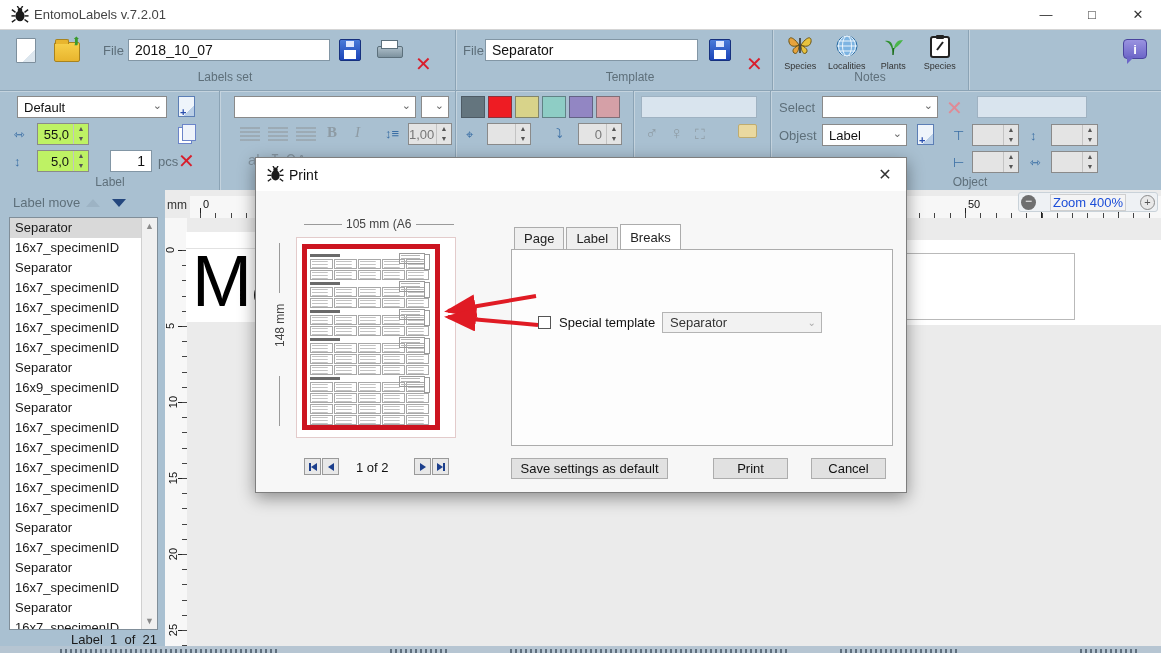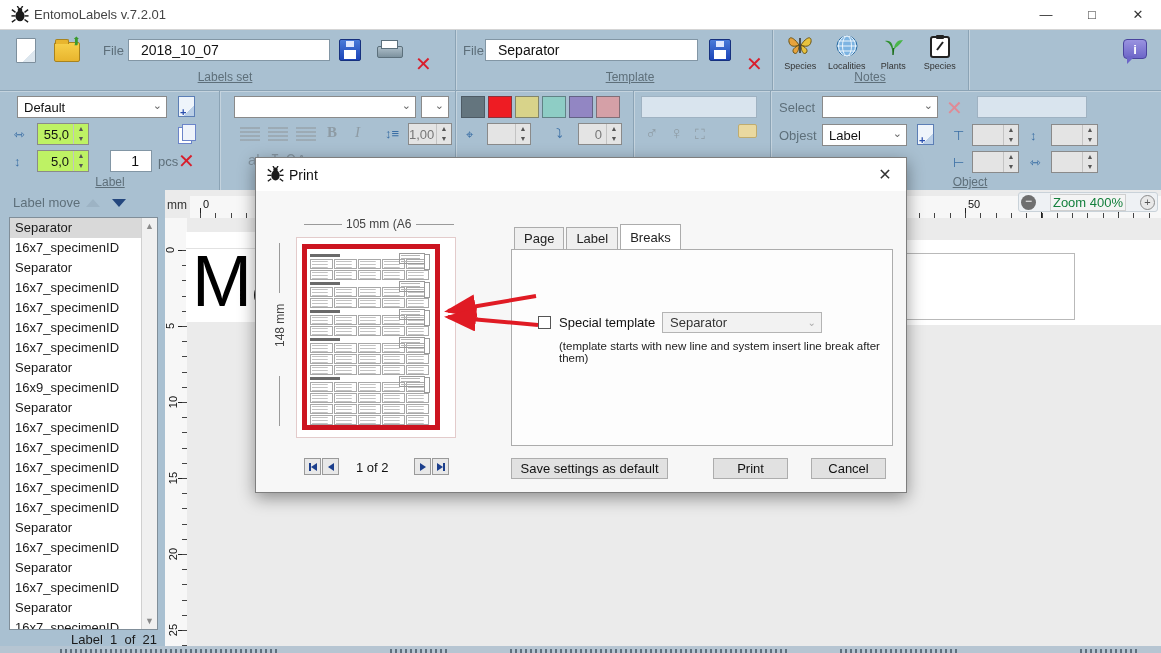--- a/index.html
+++ b/index.html
@@ -8,23 +8,23 @@
   .app { position:relative; width:1161px; height:653px; background:#a9c0d1; overflow:hidden; }
   .abs { position:absolute; }
 
   
   .titlebar { position:absolute; left:0; top:0; width:1161px; height:30px; background:#ffffff; border-bottom:1px solid #d5d5d5; }
   .titlebar .ttl { position:absolute; left:34px; top:7px; font-size:13px; color:#444; }
   .capbtn { position:absolute; top:0; width:46px; height:30px; text-align:center; line-height:30px; color:#333; font-size:13px; }
 
   
   .vdiv { position:absolute; width:1px; background:#8ba3b5; box-shadow:1px 0 0 #c4d3de; }
-  .caption { position:absolute; font-size:12px; color:#5e6f7a; text-align:center;text-decoration:underline; }
+  .caption { position:absolute; font-size:12px; color:#5e6f7a; text-align:center; }
   .lbl { font-size:13px; color:#5e6f7a; }
-  .tb-input { position:absolute; background:#fff; border:1px solid #8296a5; font-size:14px; padding:0 12px; color:#111; }
+  .tb-input { position:absolute; background:#fff; border:1px solid #8296a5; font-size:14px; padding:0 6px; color:#111; }
   .dd { position:absolute; background:#fff; border:1px solid #8a8a8a; font-size:13px; color:#111; display:flex; align-items:center; padding-left:6px; }
   .dd .chev { position:absolute; right:4px; top:50%; transform:translateY(-58%); color:#666; font-size:11px; }
   .spin { position:absolute; border:1px solid #8a8a8a; background:#bef264; font-size:13px; color:#111; }
   .spin .val { position:absolute; left:0; top:0; right:16px; bottom:0; text-align:right; padding:3px 3px 0 0; }
   .spin .arr { position:absolute; right:0; top:0; width:15px; height:100%; border-left:1px solid #c3c3c3; display:flex; flex-direction:column; }
   .spin .arr span { flex:1; text-align:center; font-size:7px; color:#555; line-height:10px; }
   .spin.dis { background:#e4e4e4; } .spin.dis .val { color:#777; }
   .redx { color:#d81e2c; font-weight:bold; font-size:20px; line-height:20px; }
   .pinkx { color:#e08a95; font-weight:bold; font-size:20px; line-height:20px; }
   .icon-btn { display:flex; align-items:center; justify-content:center; }
@@ -72,21 +72,21 @@
             background-image:repeating-linear-gradient(#444 0 1px,transparent 1px 15.2px),repeating-linear-gradient(#222 0 1px,transparent 1px 76px);
             background-size:5px 100%,9px 100%; background-position:100% 32px,100% 32px; background-repeat:no-repeat; }
   .rnum { position:absolute; font-size:11px; color:#111; }
   .vnum { transform:rotate(-90deg); transform-origin:center; }
   .corner { position:absolute; left:2px; top:8px; font-size:12px; color:#333; }
   .labelband { position:absolute; background:#fff; }
   .bigtext { position:absolute; font-size:72px; color:#000; letter-spacing:-1px; }
   .zoomctl { position:absolute; right:3px; top:2px; width:140px; height:20px; background:#eef1f4; border:1px solid #c9d2d9; border-radius:3px; display:flex; align-items:center; }
   .zc-minus { width:15px; height:15px; margin-left:2px; border-radius:50%; background:#6f6f6f; color:#fff; font-size:12px; line-height:13px; text-align:center; }
   .zc-plus  { width:15px; height:15px; margin-right:2px; border-radius:50%; background:#e9e9e9; border:1px solid #8a8a8a; color:#555; font-size:11px; line-height:12px; text-align:center; }
-  .zc-label { flex:1; text-align:center; background:#f4f4f4; border:1px solid #cfcfcf; margin:0 14px; height:17px; line-height:16px; font-size:13px; color:#15803d; }
+  .zc-label { flex:1; text-align:center; background:#f4f4f4; border:1px solid #cfcfcf; margin:0 14px; height:17px; line-height:16px; font-size:13px; color:#1d4ed8; }
 
   
   .dialog { position:absolute; left:255px; top:157px; width:652px; height:336px; background:#f7f7f7; border:1px solid #7e7e7e; box-shadow:0 5px 16px rgba(0,0,0,.4); }
   .dlg-title { position:absolute; left:0; top:0; width:100%; height:33px; background:#fff; }
   .dlg-title .t { position:absolute; left:33px; top:9px; font-size:14px; color:#111; }
   .dlg-close { position:absolute; right:10px; top:7px; font-size:16px; color:#333; width:22px; text-align:center; }
   .pv-dim { position:absolute; font-size:12px; color:#444; }
   .dimline { position:absolute; background:#9a9a9a; }
   .pv-outer { position:absolute; left:40px; top:79px; width:160px; height:201px; background:#fff; border:1px solid #e3cbcb; }
   .pv-red { position:absolute; left:5px; top:6px; width:138px; height:186px; border:5px solid #cc1420; background:#fff; padding:3px 2px; overflow:hidden; }
@@ -581,21 +581,20 @@
         <div class="tab">Label</div>
         <div class="tab active">Breaks</div>
       </div>
     <div class="tabpanel"></div>
 
     <div class="cbrow" style="left:282px;top:157px">
       <div class="cbox"></div>
       <span>Special template</span>
     </div>
     <div class="dd-dis" style="left:406px;top:154px"><span>Separator</span><span class="chev">⌄</span></div>
-    <div class="dlg-note" style="left:303px;top:182px">(template starts with new line and system insert line break after them)</div>
 
     <div class="btn" style="left:255px;top:300px;width:157px">Save settings as default</div>
     <div class="btn" style="left:457px;top:300px;width:75px">Print</div>
     <div class="btn" style="left:555px;top:300px;width:75px">Cancel</div>
 
     <svg class="arrowsvg" width="652" height="336">
       <defs>
         <marker id="ah" markerWidth="8" markerHeight="8" refX="7" refY="3" orient="auto">
           <path d="M0,0 L8,3 L0,6 z" fill="#e01b24"></path>
         </marker>

